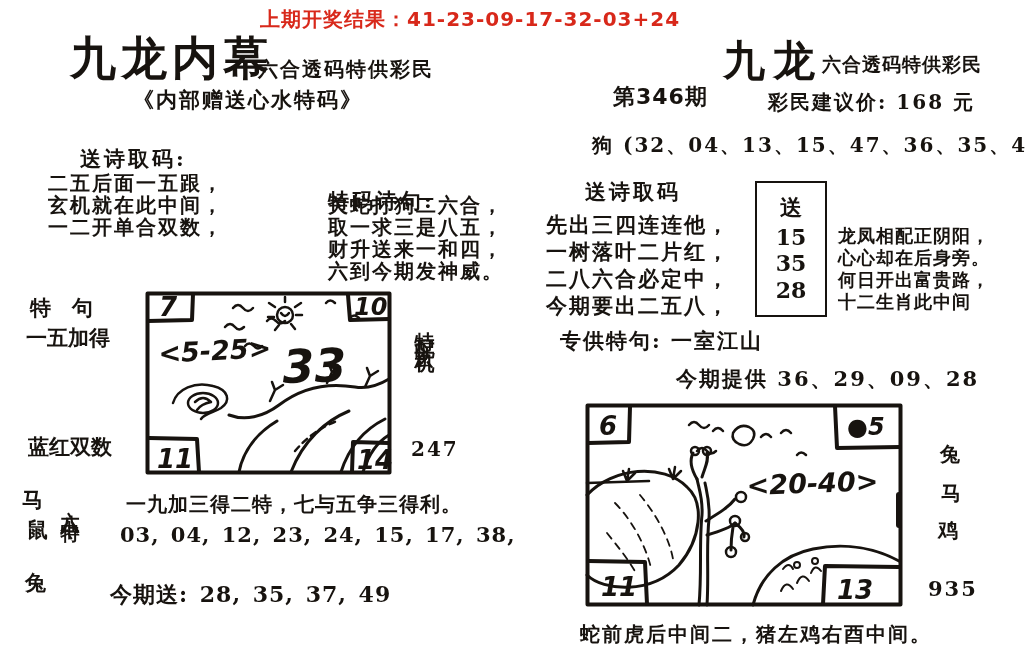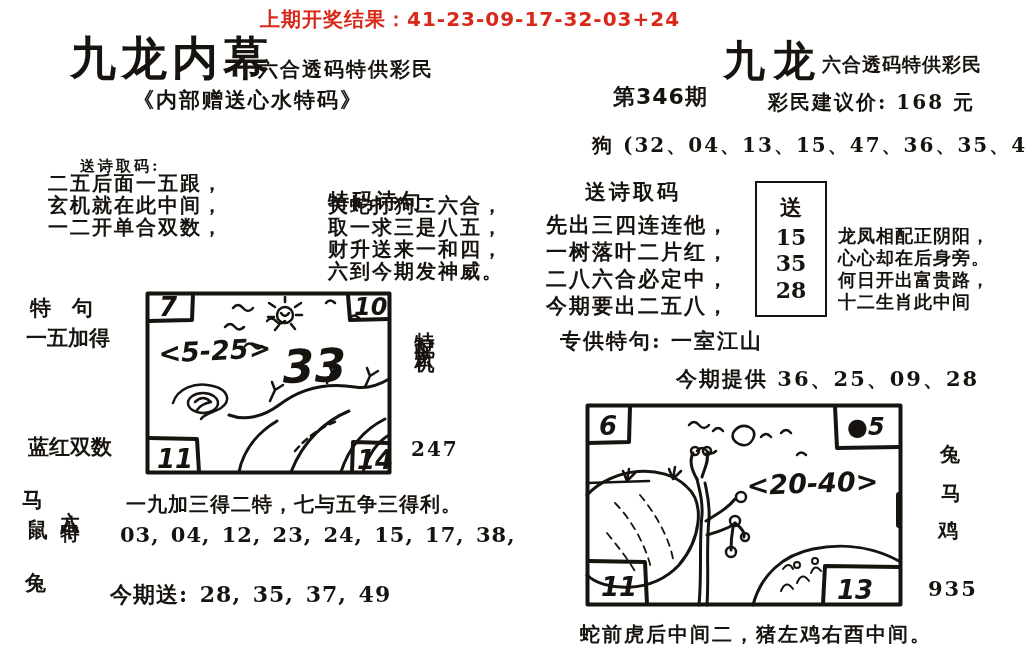--- a/index.html
+++ b/index.html
@@ -26,21 +26,21 @@
 </head>
 <body>
 
 <div class="abs red b sans" style="left:260px;top:6px;font-size:20px;letter-spacing:1px;">上期开奖结果：41-23-09-17-32-03+24</div>
 
 <div>
   <div class="abs b" style="left:70px;top:28px;font-size:46px;letter-spacing:5px;text-align:right;">九龙内幕</div>
   <div class="abs b" style="left:258px;top:56px;font-size:20px;letter-spacing:2px;">六合透码特供彩民</div>
   <div class="abs b" style="left:133px;top:86px;font-size:21px;letter-spacing:2px;">《内部赠送心水特码》</div>
 
-  <div class="abs b" style="left:80px;top:145px;font-size:15px;letter-spacing:3px;margin-top:12px;">送诗取码:</div>
+  <div class="abs b" style="left:80px;top:145px;font-size:21px;letter-spacing:3px;">送诗取码:</div>
   <div class="abs" style="left:48px;top:172px;font-size:20px;line-height:22px;letter-spacing:2px;">
     <div class="poemline">二五后面一五跟，</div>
     <div class="poemline">玄机就在此中间，</div>
     <div class="poemline">一二开单合双数，</div>
   </div>
 
   <div class="abs b" style="left:328px;top:147px;font-size:21px;letter-spacing:3px;margin-top:40px;">特码诗句:</div>
   <div class="abs" style="left:328px;top:174px;font-size:20px;line-height:22px;letter-spacing:2px;margin-top:20px;">
     <div class="poemline">关蛇打狗二六合，</div>
     <div class="poemline">取一求三是八五，</div>
@@ -133,21 +133,21 @@
   </div>
 
   <div class="abs" style="left:838px;top:225px;font-size:18px;line-height:22px;letter-spacing:1px;">
     <div class="poemline">龙凤相配正阴阳，</div>
     <div class="poemline">心心却在后身旁。</div>
     <div class="poemline">何日开出富贵路，</div>
     <div class="poemline">十二生肖此中间</div>
   </div>
 
   <div class="abs b" style="left:560px;top:327px;font-size:21px;letter-spacing:2px;">专供特句: 一室江山</div>
-  <div class="abs b" style="left:676px;top:365px;font-size:21px;letter-spacing:2px;">今期提供 36、25、09、28</div>
+  <div class="abs b" style="left:676px;top:365px;font-size:21px;letter-spacing:2px;">今期提供 36、29、09、28</div>
 
   <svg class="abs" style="left:585px;top:403px;" width="318" height="204" viewBox="0 0 318 204">
     <rect class="ink" x="2.5" y="2.5" width="313" height="199" stroke-width="4"></rect>
     <path class="ink" stroke-width="4" d="M3 40 L44 39 L45 4"></path>
     <path class="ink" stroke-width="4" d="M250 3 L252 45 L315 44"></path>
     <path class="ink" stroke-width="4" d="M3 158 L60 159 L62 201"></path>
     <path class="ink" stroke-width="4" d="M238 201 L240 163 L314 164"></path>
     <path class="ink" stroke-width="6" d="M314 92 L314 122"></path>
     <text class="hand" x="14" y="32" font-size="26">6</text>
     <text class="hand" x="262" y="32" font-size="24">●5</text>

